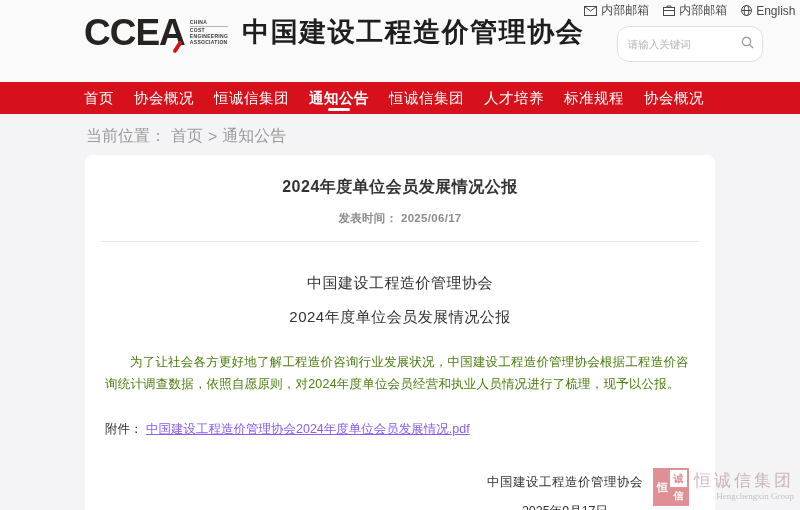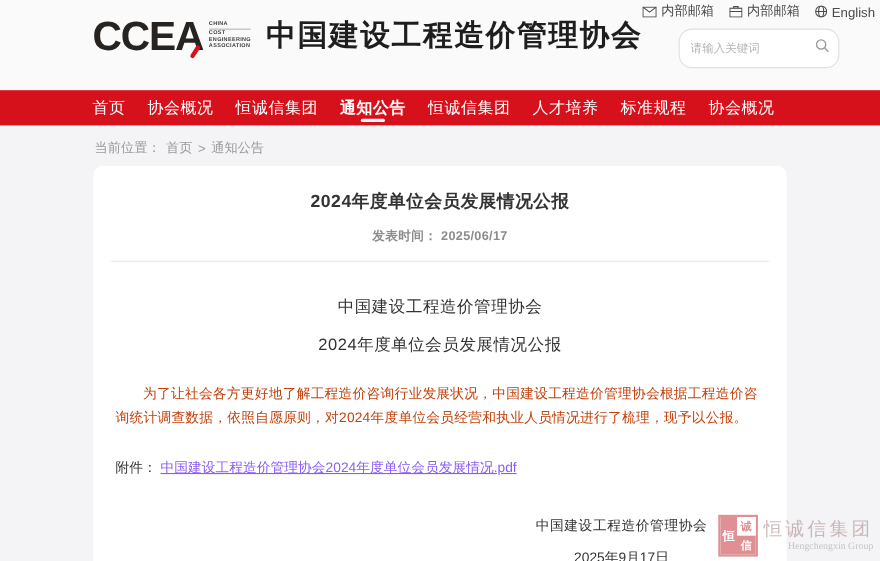--- a/index.html
+++ b/index.html
@@ -111,21 +111,21 @@
     left: 50%; transform: translateX(-50%);
     bottom: 3px;
     width: 22px; height: 3px;
     background: #fff;
     border-radius: 2px;
   }
 
   
   .breadcrumb {
     padding: 12px 0 8px 86px;
-    font-size: 12px;
+    font-size: 16px;
     color: #9a9a9a;
     display: flex; align-items: center; gap: 5px;
   }
   .breadcrumb a { color: #9a9a9a; text-decoration: none; cursor: pointer; }
 
   
   .card {
     width: 630px;
     margin: 0 0 0 85px;
     background: #fff;
@@ -155,21 +155,21 @@
     font-size: 15px;
     color: #333;
     letter-spacing: .5px;
   }
   .center-heading.first { margin-top: 32px; }
   .center-heading.second { margin-top: 15px; }
   .body-text {
     margin: 24px 4px 4px;
     font-size: 12.5px;
     line-height: 22px;
-    color: #c2410c;
+    color: #4d7c0f;
     text-indent: 2em;
     letter-spacing: .2px;
   }
   .attachment {
     margin: 26px 4px 0;
     font-size: 12.5px;
     color: #333;
   }
   .attachment a {
     color: #8b5cf6;

